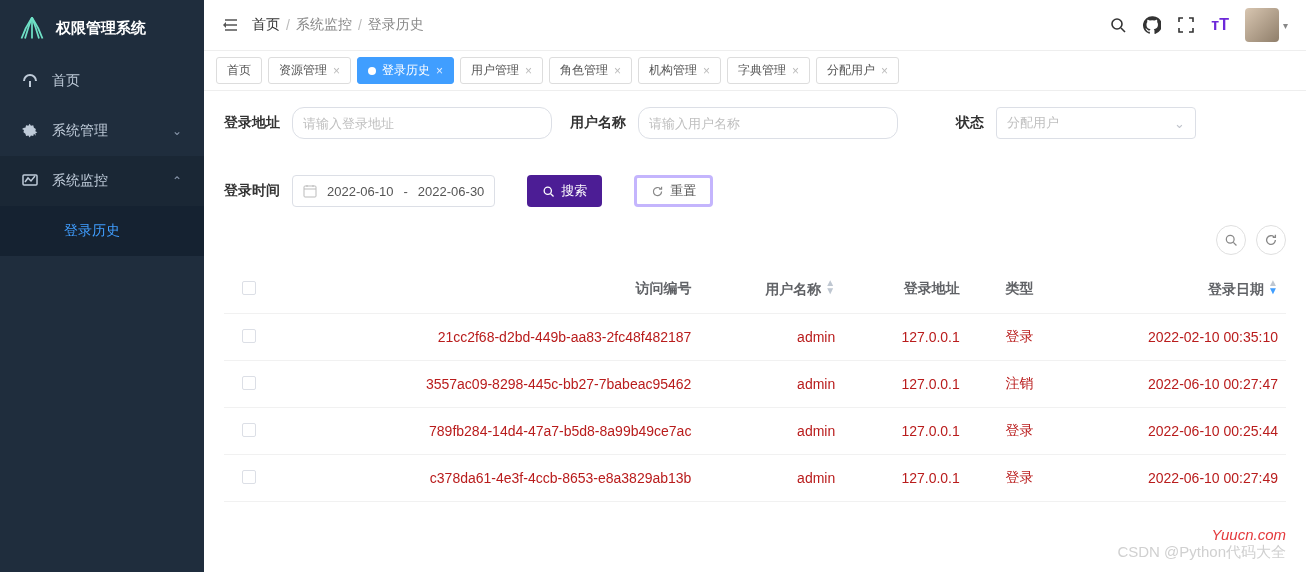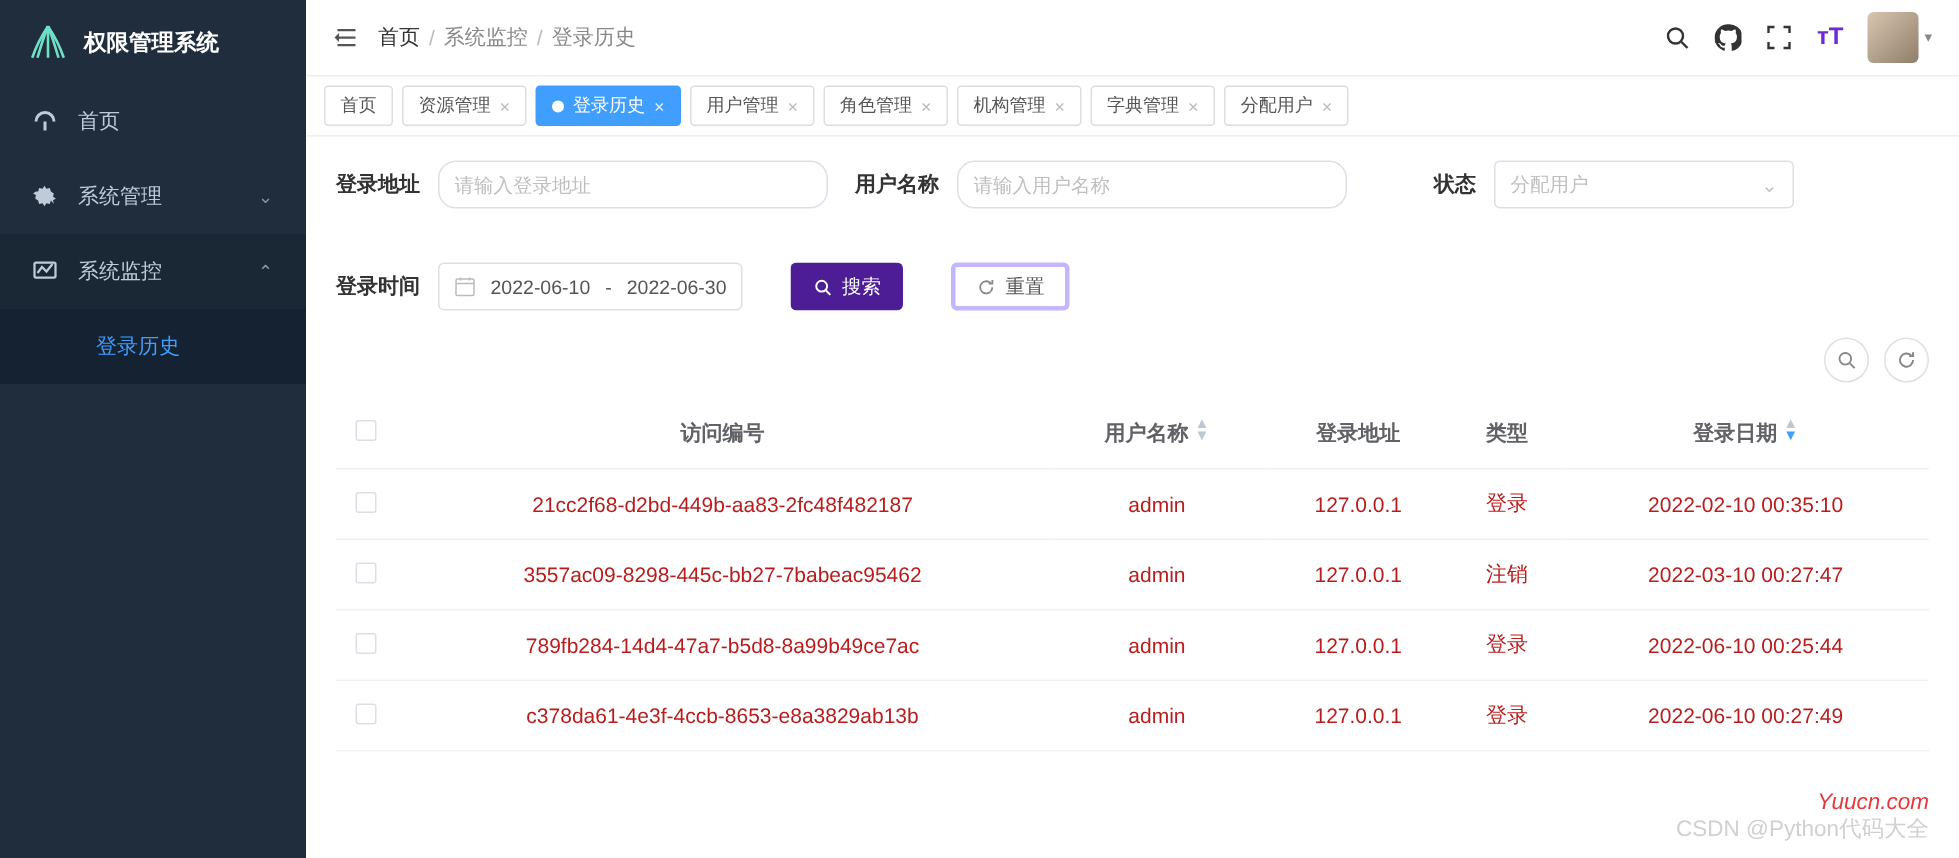--- a/index.html
+++ b/index.html
@@ -39,21 +39,21 @@
 .input::placeholder { color: #bfbfbf; }
 .input.w220 { width: 260px; border-radius: 12px; }
 .select { width: 200px; height: 32px; border: 1px solid #dcdfe6; border-radius: 4px; padding: 0 10px; color: #bfbfbf; font-size: 13px; display:flex; align-items:center; justify-content:space-between; }
 .daterange { display: flex; align-items: center; border: 1px solid #dcdfe6; border-radius: 4px; height: 32px; padding: 0 10px; gap: 10px; color: #555; font-size: 13px; }
 .btn { height: 32px; padding: 0 14px; border-radius: 4px; font-size: 13px; display: flex; align-items: center; gap: 6px; cursor: pointer; border: 1px solid transparent; }
 .btn.primary { background: #4c1d95; color: #fff; }
 .btn.plain { background: #fff; border: 3px solid #c4b5fd; color: #555; }
 .action-row { display:flex; justify-content:flex-end; gap:10px; margin-top:18px; }
 .circle-btn { width:30px; height:30px; border-radius:50%; border:1px solid #e0e0e0; display:flex; align-items:center; justify-content:center; cursor:pointer; color:#888; font-size:14px; }
 .table { width:100%; border-collapse: collapse; margin-top: 10px; }
-.table th, .table td { padding: 14px 8px; border-bottom: 1px solid #f1f1f1; text-align: center; font-size: 14px; }
+.table th, .table td { padding: 14px 8px; border-bottom: 1px solid #f1f1f1; text-align: right; font-size: 14px; }
 .table th { color: #606266; font-weight: 600; }
 .table td { color: #b91c1c; }
 .table .sort { color:#bfc7d1; font-size:10px; display:inline-block; margin-left:4px; line-height:8px; }
 .table .sort.active-desc .down { color:#409eff; }
 .chk { width:14px; height:14px; border:1px solid #dcdfe6; border-radius:2px; display:inline-block; }
 .watermark { position: absolute; right: 20px; bottom: 10px; text-align: right; pointer-events:none; }
 .watermark .l1 { color:#e4393c; font-style: italic; font-size:15px; }
 .watermark .l2 { color:#d0d0d0; font-size:15px; }
 svg { display:block; }
 </style>
@@ -271,21 +271,21 @@
               <td>127.0.0.1</td>
               <td>登录</td>
               <td>2022-02-10 00:35:10</td>
             </tr>
             <tr>
               <td><span class="chk"></span></td>
               <td style="max-width:260px;word-break:break-all;">3557ac09-8298-445c-bb27-7babeac95462</td>
               <td>admin</td>
               <td>127.0.0.1</td>
               <td>注销</td>
-              <td>2022-03-10 00:27:47</td>
+              <td>2022-06-10 00:27:47</td>
             </tr>
             <tr>
               <td><span class="chk"></span></td>
               <td style="max-width:260px;word-break:break-all;">789fb284-14d4-47a7-b5d8-8a99b49ce7ac</td>
               <td>admin</td>
               <td>127.0.0.1</td>
               <td>登录</td>
               <td>2022-06-10 00:25:44</td>
             </tr>
             <tr>

